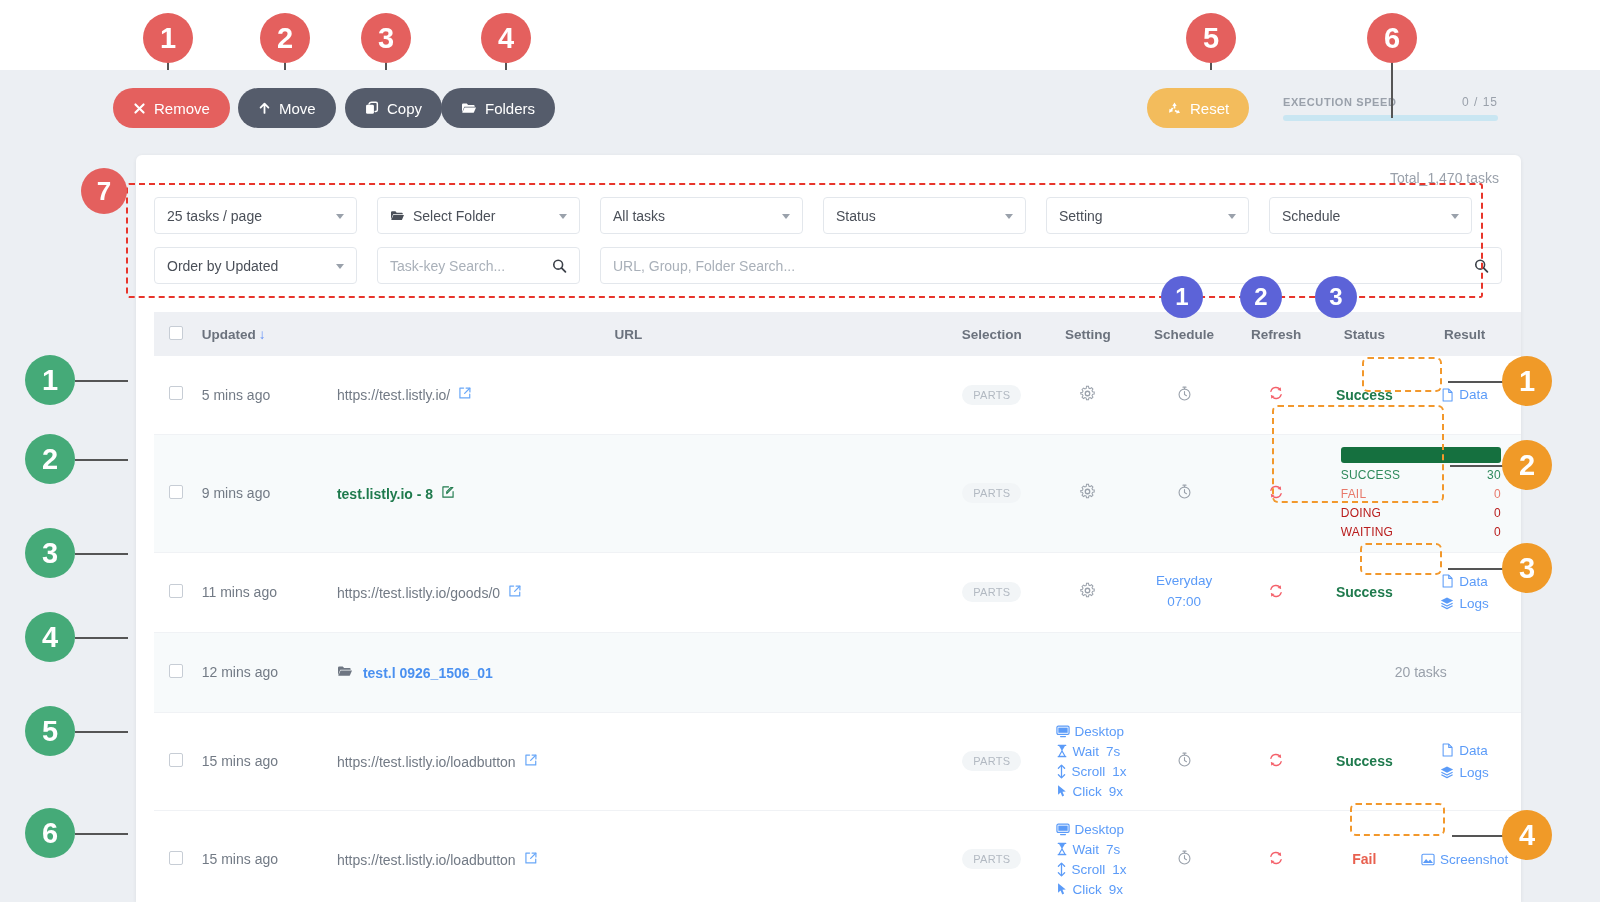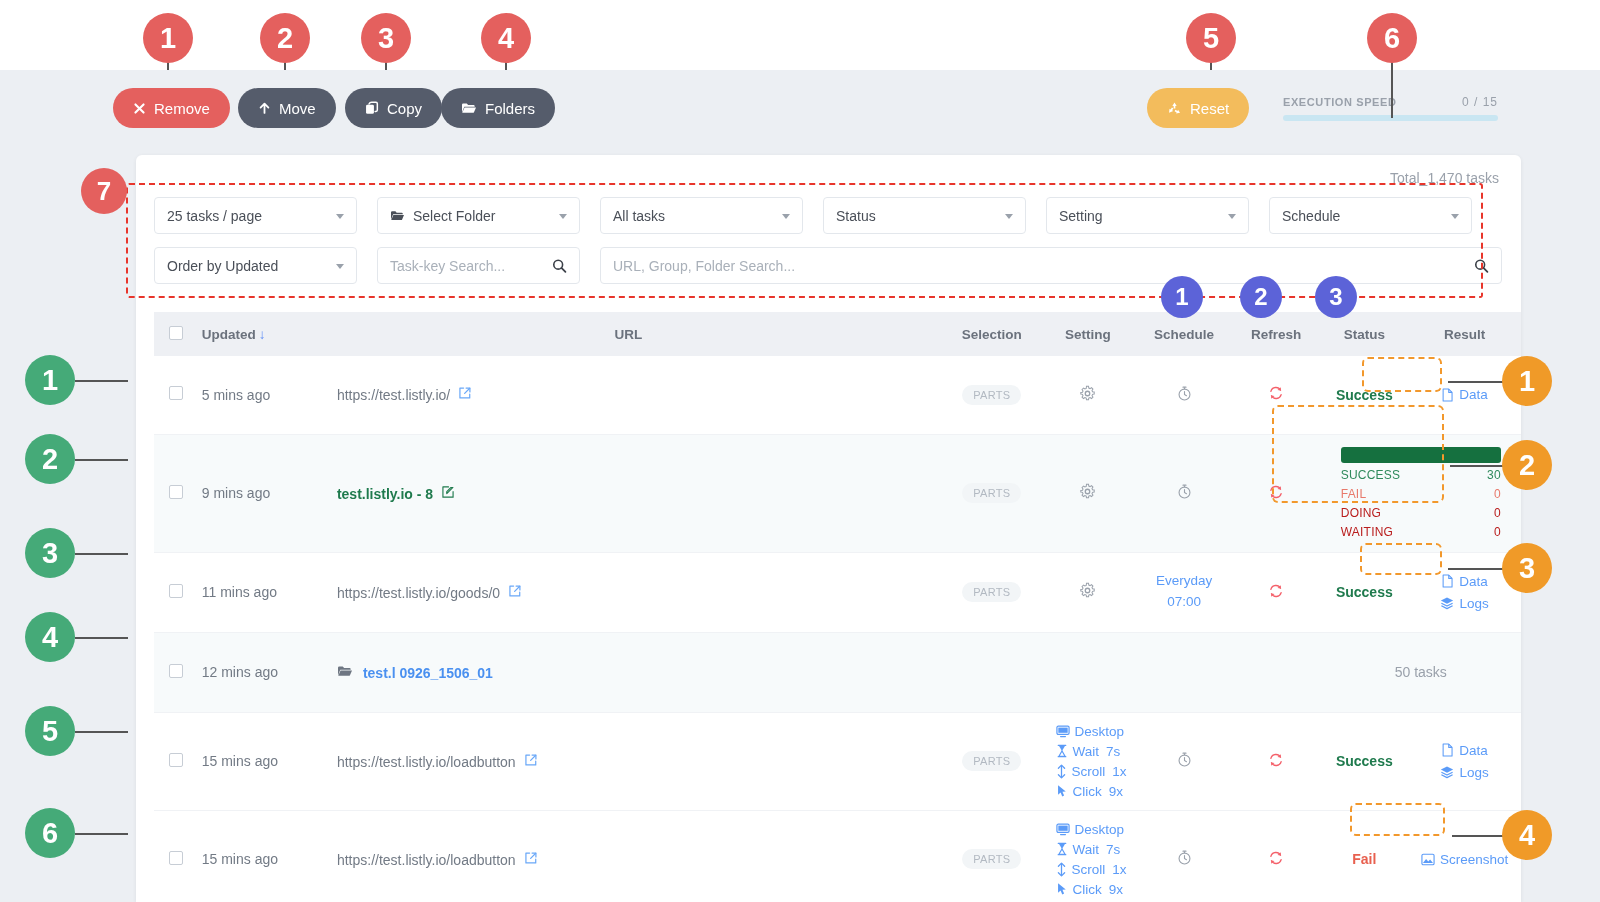--- a/index.html
+++ b/index.html
@@ -419,21 +419,21 @@
             <td class="cb"><span class="chk"></span></td>
             <td class="upd">12 mins ago</td>
             <td class="url"><span style="margin-right:10px"><svg width="16" height="14" viewBox="0 0 18 16">
                   <path d="M1 4.2 A1.4 1.4 0 0 1 2.4 2.8 L6.4 2.8 L8 4.6 L14.2 4.6 A1.3 1.3 0 0 1 15.5 5.9 L15.5 6.6 L3.6 6.6 L1 13 Z" fill="#6e7682"></path>
                   <path d="M3.9 7.5 L17 7.5 L14.4 13.4 L1.3 13.4 Z" fill="#6e7682"></path>
                 </svg></span><span class="lnk-dark">test.l 0926_1506_01</span></td>
             <td class="sel"></td>
             <td class="set"></td>
             <td class="sch"></td>
             <td class="ref"></td>
-            <td class="sta res" colspan="2" style="width:174px"><span style="color:#9aa1ab;font-size:14px">50 tasks</span></td>
+            <td class="sta res" colspan="2" style="width:174px"><span style="color:#9aa1ab;font-size:14px">20 tasks</span></td>
           </tr>
           <tr style="height: 98px;">
             <td class="cb"><span class="chk"></span></td>
             <td class="upd">15 mins ago</td>
             <td class="url"><span>https://test.listly.io/loadbutton</span><span class="ext"><svg width="14" height="14" viewBox="0 0 16 16">
                   <path d="M6.4 2.4 L2.2 2.4 L2.2 13.6 L13.4 13.6 L13.4 9.4" fill="none" stroke="#6aa8f8" stroke-width="1.4" stroke-linecap="round" stroke-linejoin="round"></path>
                   <path d="M9.2 2.4 L13.6 2.4 L13.6 6.8" fill="none" stroke="#6aa8f8" stroke-width="1.4" stroke-linecap="round" stroke-linejoin="round"></path>
                   <path d="M13.4 2.6 L7.6 8.4" stroke="#6aa8f8" stroke-width="1.4" stroke-linecap="round"></path>
                 </svg></span></td>
             <td class="sel"><span class="badge-parts">PARTS</span></td>

